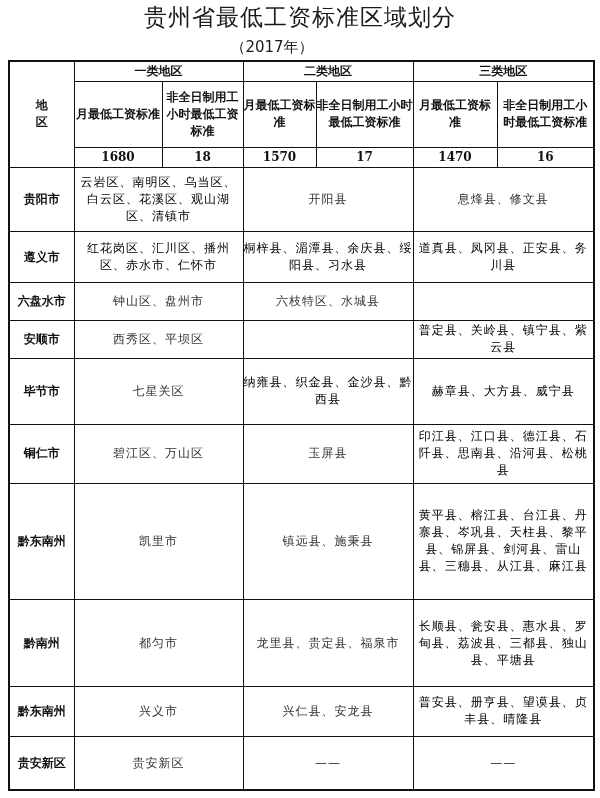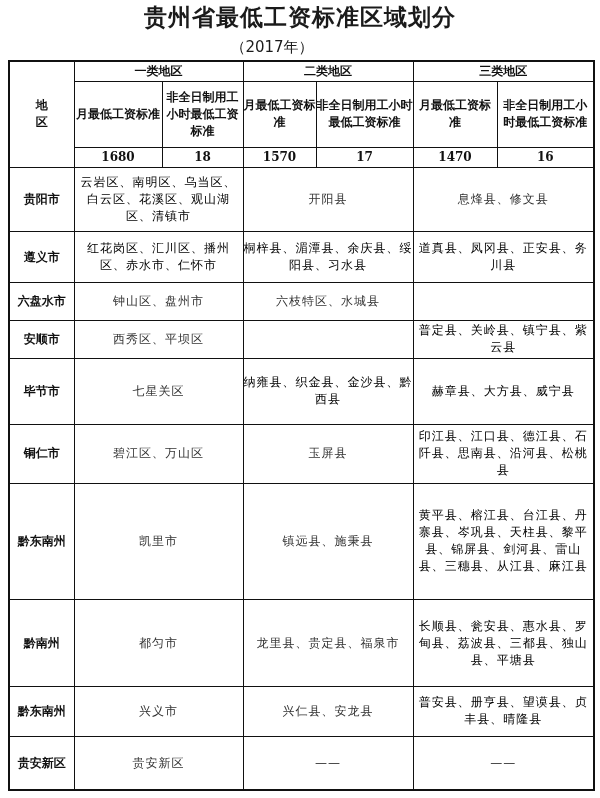--- a/index.html
+++ b/index.html
@@ -1,19 +1,19 @@
 <!DOCTYPE html>
 <html><head>
 <meta charset="utf-8">
 <style>
   html, body { margin: 0; padding: 0; background: #ffffff; }
   body { width: 600px; height: 798px; position: relative; overflow: hidden;
          font-family: "DejaVu Sans", "Liberation Sans", sans-serif; color: #111; }
   .title { position: absolute; top: 2px; left: 0; width: 600px; text-align: center;
-           font-size: 23px; font-weight: bold; letter-spacing: 1px; color: #1a1a1a; }
+           font-size: 23px; font-weight: normal; letter-spacing: 1px; color: #1a1a1a; }
   .subtitle { position: absolute; top: 38px; left: 0; width: 544px; text-align: center;
               font-size: 15px; color: #1a1a1a; }
   table.wage { position: absolute; top: 60px; left: 8px; width: 585px; height: 731px;
                border-collapse: collapse; table-layout: fixed; border: 2px solid #111; }
   table.wage td, table.wage th { border: 1.5px solid #111; padding: 0 0; vertical-align: middle;
                                   text-align: center; font-size: 12px; line-height: 17px; }
   th { font-weight: bold; }
   .hdr-group { font-size: 14px; font-weight: bold; height: 19px; }
   .hdr-sub { font-size: 12px; font-weight: bold; line-height: 18px; }
   .hdr-num { font-size: 13px; font-weight: bold; font-family: "DejaVu Serif", "Liberation Serif", serif; }

